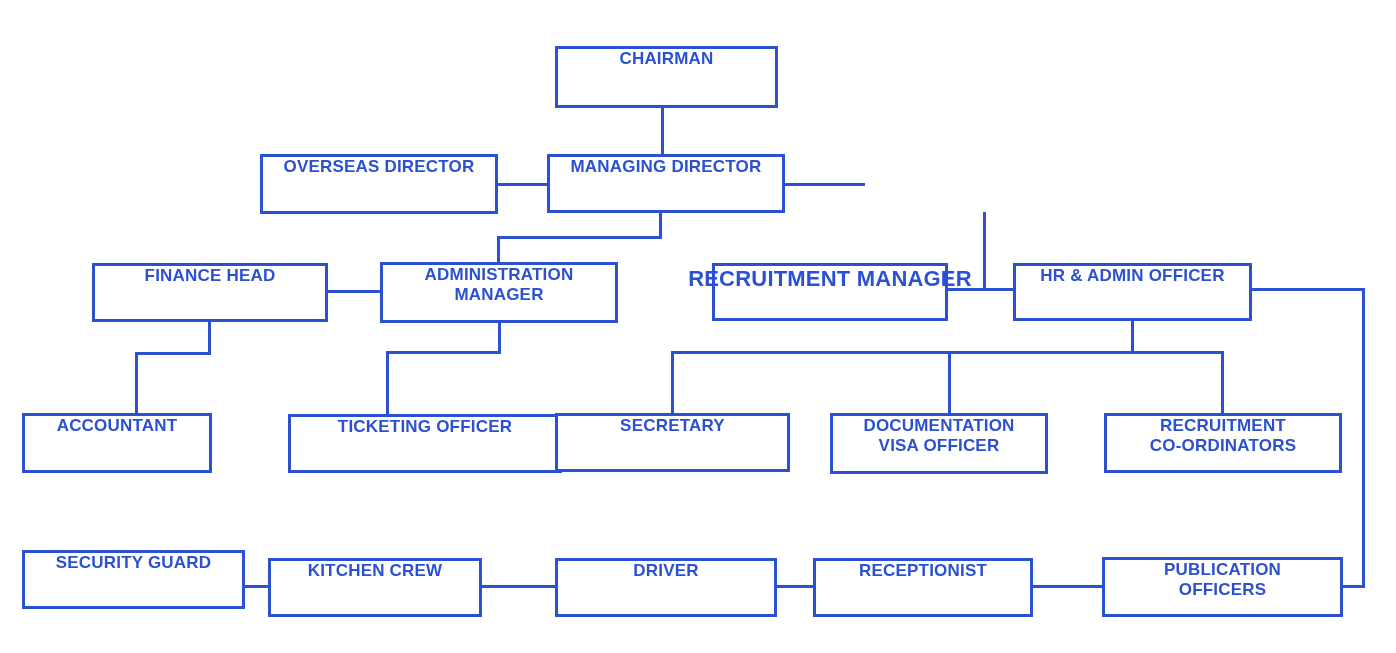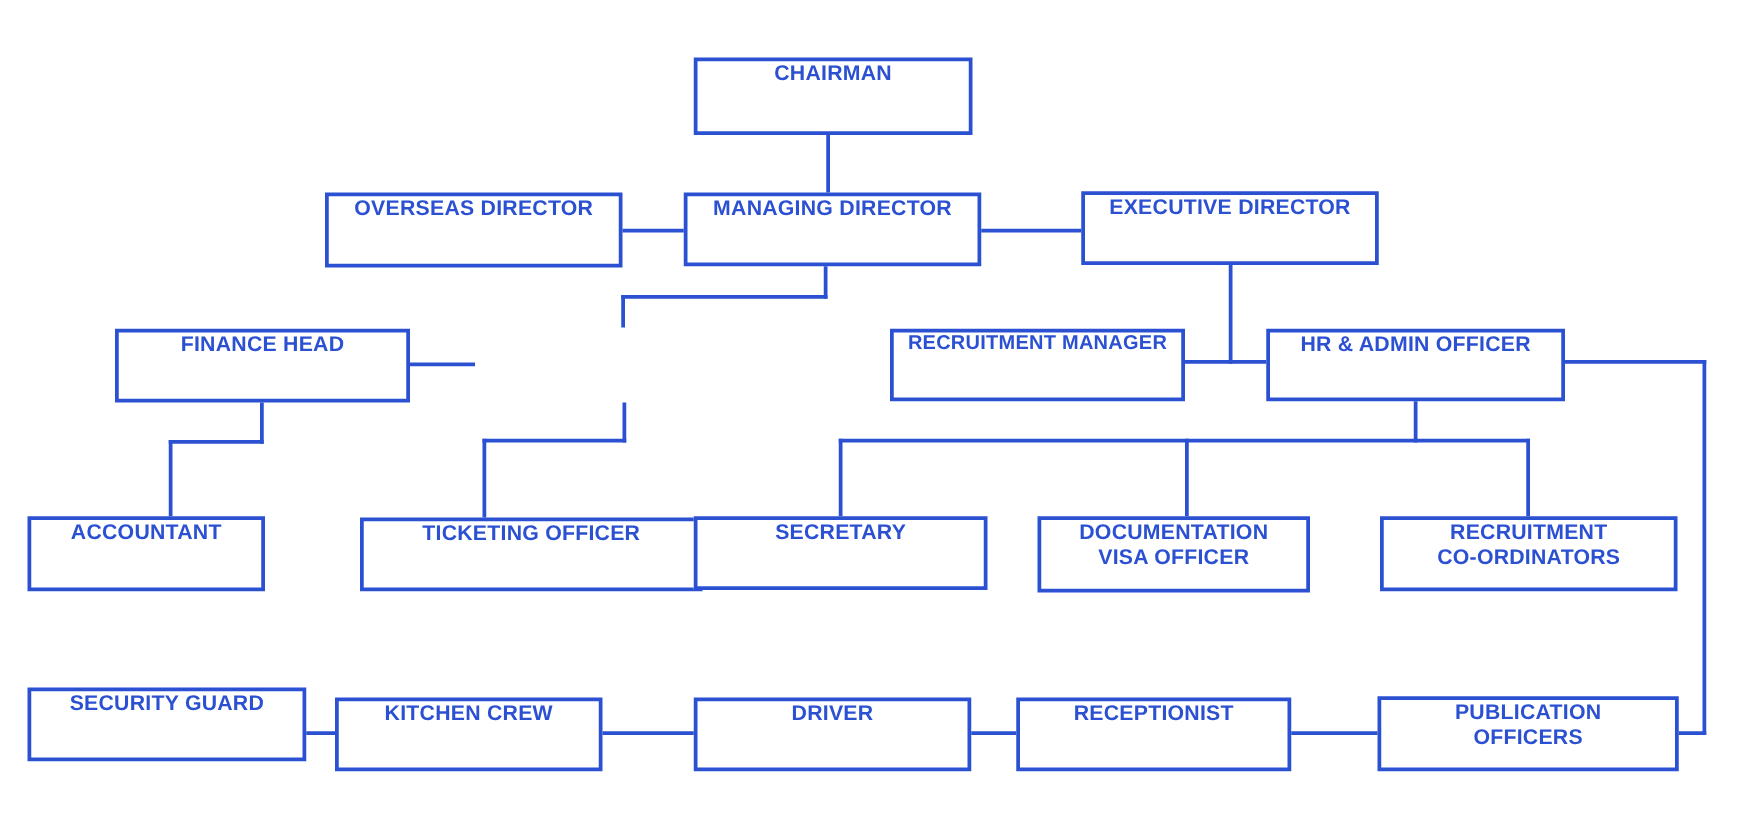--- a/index.html
+++ b/index.html
@@ -29,29 +29,30 @@
   <div class="node" style="left:555px;top:46px;width:223px;height:62px">
     <span class="lbl">CHAIRMAN</span>
   </div>
 
   <div class="node" style="left:260px;top:154px;width:238px;height:60px">
     <span class="lbl">OVERSEAS DIRECTOR</span>
   </div>
   <div class="node" style="left:547px;top:154px;width:238px;height:59px">
     <span class="lbl">MANAGING DIRECTOR</span>
   </div>
-  <div class="node" style="left:865px;top:153px;width:238px;height:59px">
-    <span class="lbl">EXECUTIVE DIRECTOR</span>
-  </div>
 
   <div class="node" style="left:92px;top:263px;width:236px;height:59px">
     <span class="lbl">FINANCE HEAD</span>
   </div>
+  <div class="node" style="left:380px;top:262px;width:238px;height:61px">
+    <span class="lbl">ADMINISTRATION
+MANAGER</span>
+  </div>
   <div class="node" style="left:712px;top:263px;width:236px;height:58px">
-    <span class="lbl" style="font-size:16px">RECRUITMENT MANAGER</span>
+    <span class="lbl" style="font-size:22px">RECRUITMENT MANAGER</span>
   </div>
   <div class="node" style="left:1013px;top:263px;width:239px;height:58px">
     <span class="lbl">HR &amp; ADMIN OFFICER</span>
   </div>
 
   <div class="node" style="left:22px;top:413px;width:190px;height:60px">
     <span class="lbl">ACCOUNTANT</span>
   </div>
   <div class="node" style="left:288px;top:414px;width:274px;height:59px">
     <span class="lbl">TICKETING OFFICER</span>

